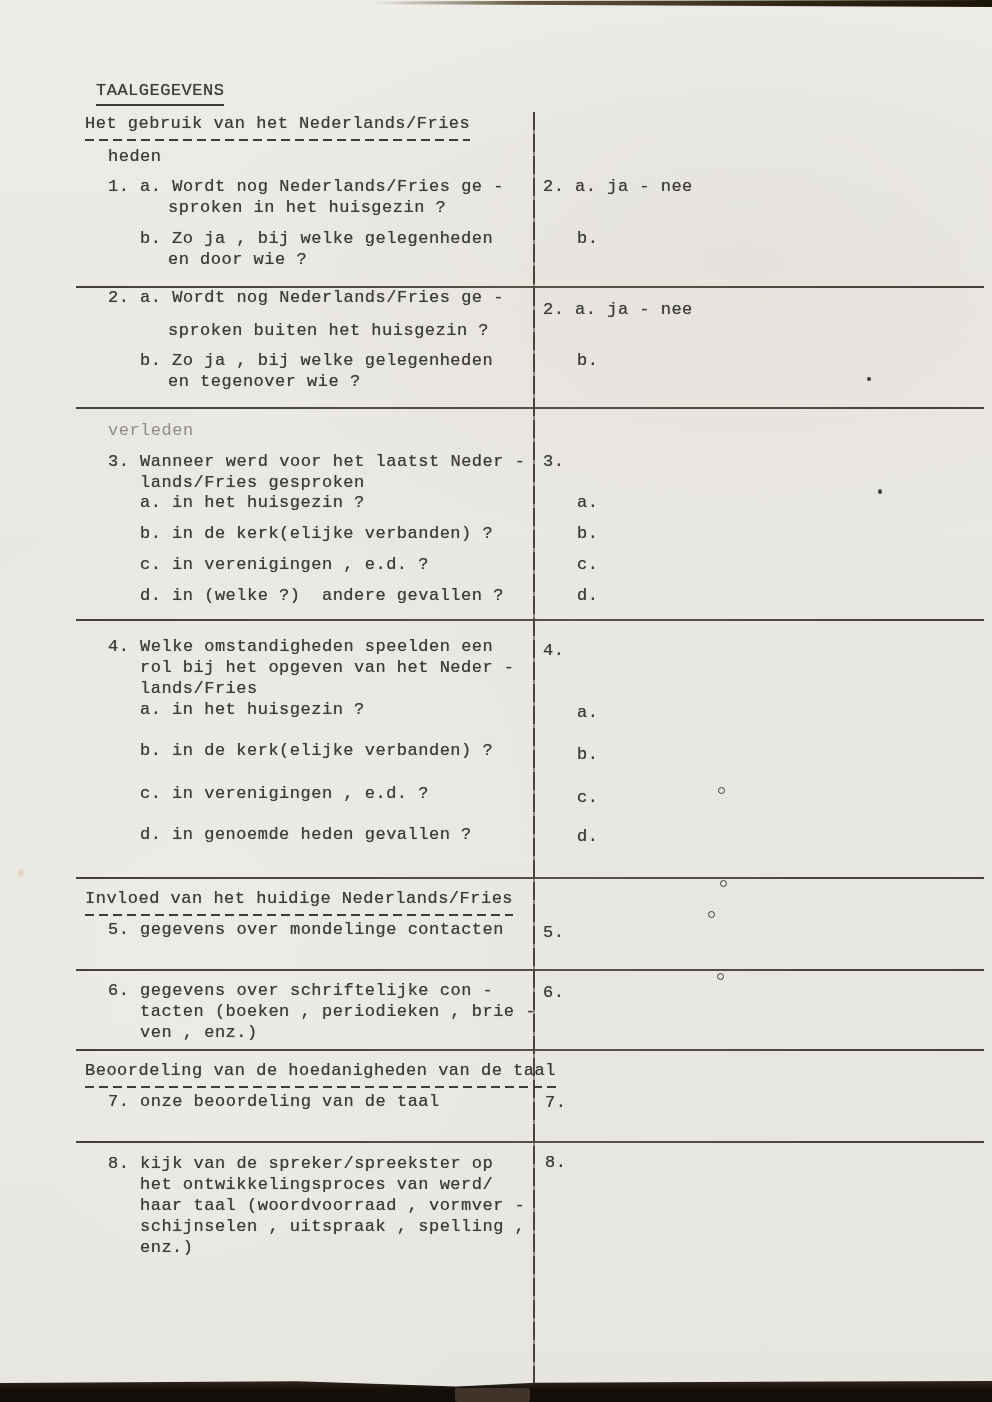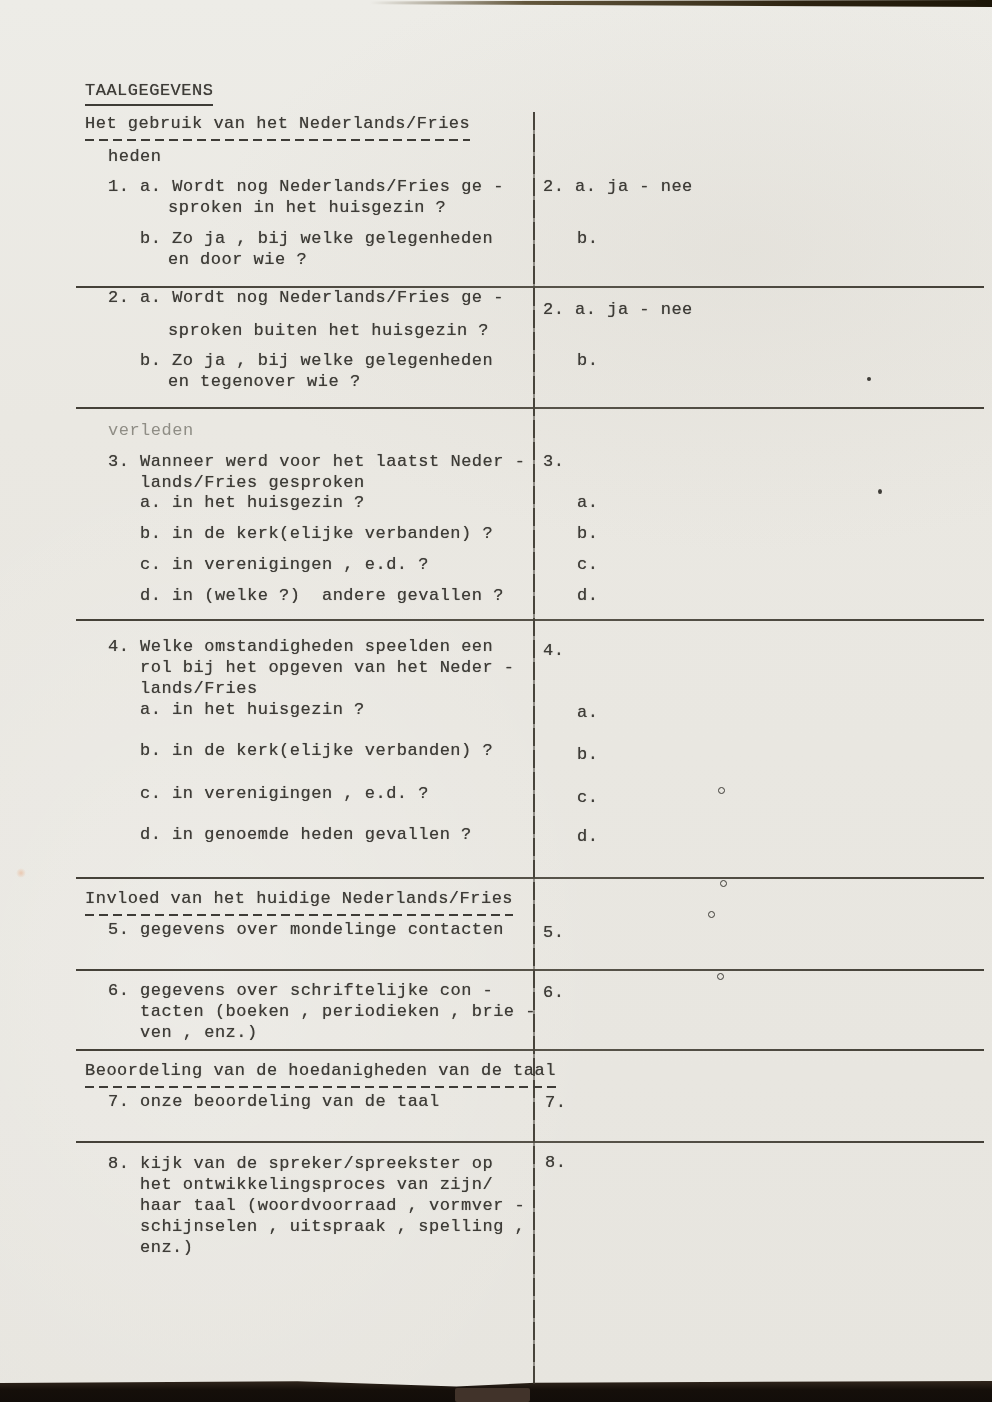--- a/index.html
+++ b/index.html
@@ -76,21 +76,21 @@
 <div class="hrule" style="top:1049px"></div>
 <div class="hrule" style="top:1141px"></div>
 
 <div class="speck" style="left:867px;top:377px;width:4px;height:4px"></div>
 <div class="speck" style="left:878px;top:489px;width:4px;height:5px"></div>
 <div class="ring" style="left:718px;top:787px"></div>
 <div class="ring" style="left:720px;top:880px"></div>
 <div class="ring" style="left:708px;top:911px"></div>
 <div class="ring" style="left:717px;top:973px"></div>
 
-<div class="tl title-underline" style="left:85px;top:80px">TAALGEGEVENS</div>
+<div class="tl title-underline" style="left:96px;top:80px">TAALGEGEVENS</div>
 <div class="tl dash-underline" style="left:85px;top:113px">Het gebruik van het Nederlands/Fries</div>
 <div class="tl" style="left:108px;top:146px">heden</div>
 
 <div class="tl" style="left:108px;top:176px">1. a. Wordt nog Nederlands/Fries ge -</div>
 <div class="tl" style="left:168px;top:197px">sproken in het huisgezin ?</div>
 <div class="tl" style="left:140px;top:228px">b. Zo ja , bij welke gelegenheden</div>
 <div class="tl" style="left:168px;top:249px">en door wie ?</div>
 <div class="tl" style="left:543px;top:176px">2. a. ja - nee</div>
 <div class="tl" style="left:577px;top:228px">b.</div>
 
@@ -135,17 +135,17 @@
 <div class="tl" style="left:108px;top:980px">6. gegevens over schriftelijke con -</div>
 <div class="tl" style="left:140px;top:1001px">tacten (boeken , periodieken , brie -</div>
 <div class="tl" style="left:140px;top:1022px">ven , enz.)</div>
 <div class="tl" style="left:543px;top:982px">6.</div>
 
 <div class="tl dash-underline" style="left:85px;top:1060px">Beoordeling van de hoedanigheden van de taal</div>
 <div class="tl" style="left:108px;top:1091px">7. onze beoordeling van de taal</div>
 <div class="tl" style="left:545px;top:1092px">7.</div>
 
 <div class="tl" style="left:108px;top:1153px">8. kijk van de spreker/spreekster op</div>
-<div class="tl" style="left:140px;top:1174px">het ontwikkelingsproces van zijn/</div>
+<div class="tl" style="left:140px;top:1174px">het ontwikkelingsproces van werd/</div>
 <div class="tl" style="left:140px;top:1195px">haar taal (woordvoorraad , vormver -</div>
 <div class="tl" style="left:140px;top:1216px">schijnselen , uitspraak , spelling ,</div>
 <div class="tl" style="left:140px;top:1237px">enz.)</div>
 <div class="tl" style="left:545px;top:1152px">8.</div>
 
 </body></html>

